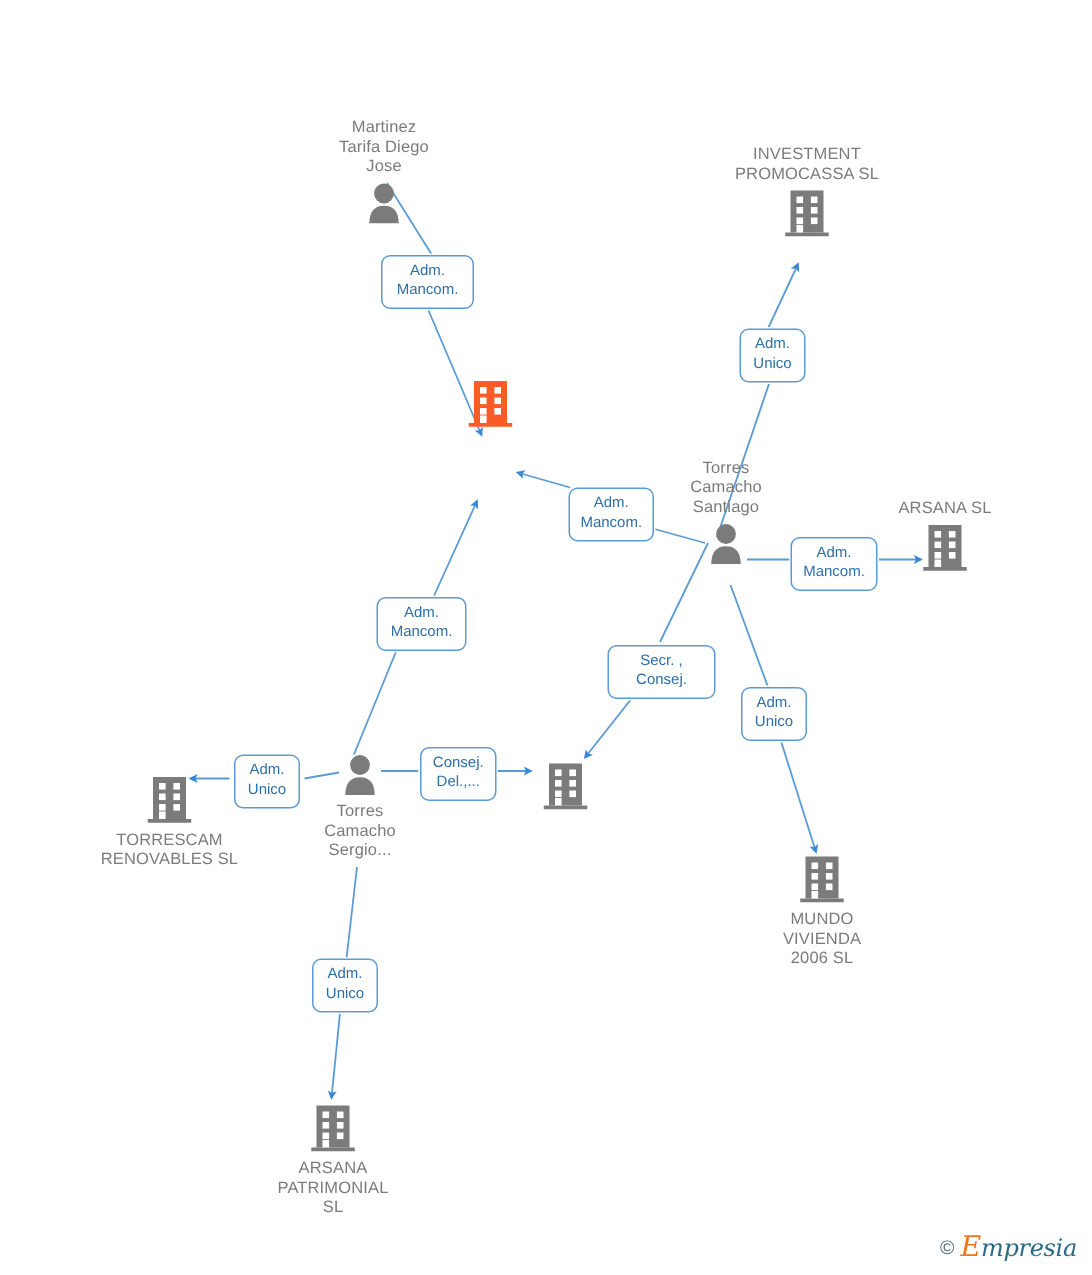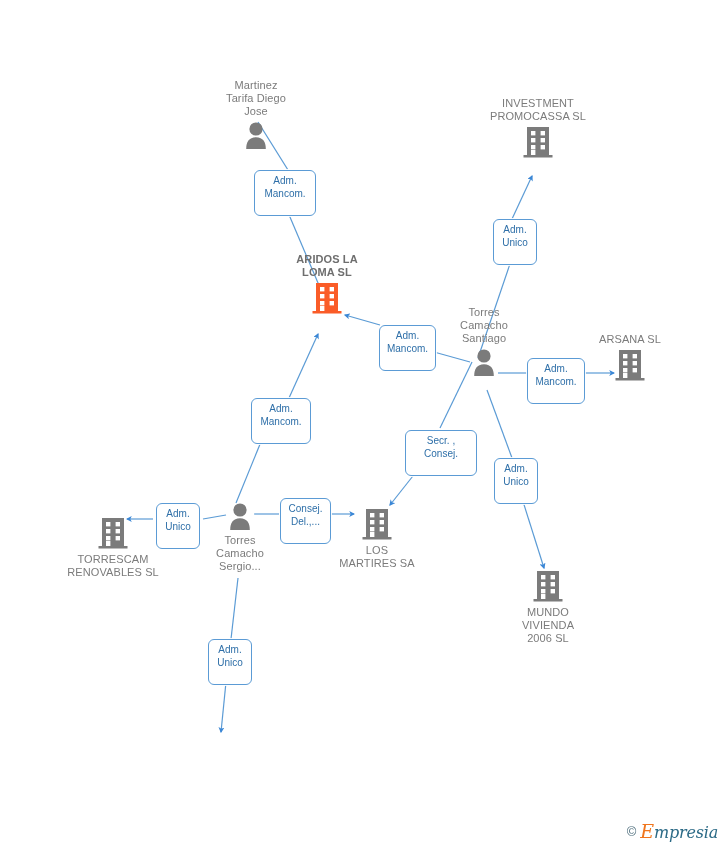--- a/index.html
+++ b/index.html
@@ -60,21 +60,21 @@
   .edge-label {
     position: absolute;
     box-sizing: border-box;
     border: 1px solid #5b9bd5;
     border-radius: 6px;
     background: #ffffff;
     color: #2e6fa8;
     font-size: 10px;
     line-height: 13px;
     text-align: center;
-    padding: 3px 4px 15px 4px;
+    padding: 3px 4px 5px 4px;
     white-space: pre-line;
     box-shadow: 0 0 0 1px rgba(255,255,255,0.9);
   }
   .watermark {
     position: absolute;
     right: 10px;
     bottom: 8px;
     display: flex;
     align-items: center;
     gap: 4px;
@@ -167,22 +167,20 @@
 Jose</span>
     <span class="node-icon">
       <svg width="26" height="28" viewBox="0 0 26 28" xmlns="http://www.w3.org/2000/svg">
         <circle cx="13" cy="8" r="6.6" fill="#7b7b7b"></circle>
         <path d="M13 16.2 C5.8 16.2 3.2 21.2 3.2 28 L22.8 28 C22.8 21.2 20.2 16.2 13 16.2 Z" fill="#7b7b7b"></path>
       </svg>
     </span>
   </div>
 
   <div class="node label-above company-focus" style="left:327px; top:253px;">
-    <span class="node-label">ARIDOS LA
-LOMA SL</span>
     <span class="node-icon">
       <svg width="30" height="32" viewBox="0 0 30 32" xmlns="http://www.w3.org/2000/svg">
         <rect x="4" y="1" width="22" height="28" fill="#fa5c28"></rect>
         <rect x="0.5" y="29" width="29" height="2.5" fill="#fa5c28"></rect>
         <rect x="8" y="5" width="4.4" height="4.4" fill="#ffffff"></rect>
         <rect x="17.6" y="5" width="4.4" height="4.4" fill="#ffffff"></rect>
         <rect x="8" y="12" width="4.4" height="4.4" fill="#ffffff"></rect>
         <rect x="17.6" y="12" width="4.4" height="4.4" fill="#ffffff"></rect>
         <rect x="8" y="19" width="4.4" height="4.4" fill="#ffffff"></rect>
         <rect x="17.6" y="19" width="4.4" height="4.4" fill="#ffffff"></rect>
@@ -257,22 +255,20 @@
         <rect x="0.5" y="29" width="29" height="2.5" fill="#7b7b7b"></rect>
         <rect x="8" y="5" width="4.4" height="4.4" fill="#ffffff"></rect>
         <rect x="17.6" y="5" width="4.4" height="4.4" fill="#ffffff"></rect>
         <rect x="8" y="12" width="4.4" height="4.4" fill="#ffffff"></rect>
         <rect x="17.6" y="12" width="4.4" height="4.4" fill="#ffffff"></rect>
         <rect x="8" y="19" width="4.4" height="4.4" fill="#ffffff"></rect>
         <rect x="17.6" y="19" width="4.4" height="4.4" fill="#ffffff"></rect>
         <rect x="8" y="24" width="4.4" height="5" fill="#ffffff"></rect>
       </svg>
     </span>
-    <span class="node-label">LOS
-MARTIRES SA</span>
   </div>
 
   <div class="node label-below" style="left:548px; top:570px;">
     <span class="node-icon">
       <svg width="30" height="32" viewBox="0 0 30 32" xmlns="http://www.w3.org/2000/svg">
         <rect x="4" y="1" width="22" height="28" fill="#7b7b7b"></rect>
         <rect x="0.5" y="29" width="29" height="2.5" fill="#7b7b7b"></rect>
         <rect x="8" y="5" width="4.4" height="4.4" fill="#ffffff"></rect>
         <rect x="17.6" y="5" width="4.4" height="4.4" fill="#ffffff"></rect>
         <rect x="8" y="12" width="4.4" height="4.4" fill="#ffffff"></rect>
@@ -280,20 +276,38 @@
         <rect x="8" y="19" width="4.4" height="4.4" fill="#ffffff"></rect>
         <rect x="17.6" y="19" width="4.4" height="4.4" fill="#ffffff"></rect>
         <rect x="8" y="24" width="4.4" height="5" fill="#ffffff"></rect>
       </svg>
     </span>
     <span class="node-label">MUNDO
 VIVIENDA
 2006 SL</span>
   </div>
 
+  <div class="node label-below" style="left:222px; top:736px;">
+    <span class="node-icon">
+      <svg width="30" height="32" viewBox="0 0 30 32" xmlns="http://www.w3.org/2000/svg">
+        <rect x="4" y="1" width="22" height="28" fill="#7b7b7b"></rect>
+        <rect x="0.5" y="29" width="29" height="2.5" fill="#7b7b7b"></rect>
+        <rect x="8" y="5" width="4.4" height="4.4" fill="#ffffff"></rect>
+        <rect x="17.6" y="5" width="4.4" height="4.4" fill="#ffffff"></rect>
+        <rect x="8" y="12" width="4.4" height="4.4" fill="#ffffff"></rect>
+        <rect x="17.6" y="12" width="4.4" height="4.4" fill="#ffffff"></rect>
+        <rect x="8" y="19" width="4.4" height="4.4" fill="#ffffff"></rect>
+        <rect x="17.6" y="19" width="4.4" height="4.4" fill="#ffffff"></rect>
+        <rect x="8" y="24" width="4.4" height="5" fill="#ffffff"></rect>
+      </svg>
+    </span>
+    <span class="node-label">ARSANA
+PATRIMONIAL
+SL</span>
+  </div>
 
   <div class="edge-label" style="left:254px; top:170px; width:62px;">Adm.
 Mancom.</div>
 
   <div class="edge-label" style="left:493px; top:219px; width:44px;">Adm.
 Unico</div>
 
   <div class="edge-label" style="left:379px; top:325px; width:57px;">Adm.
 Mancom.</div>
 

